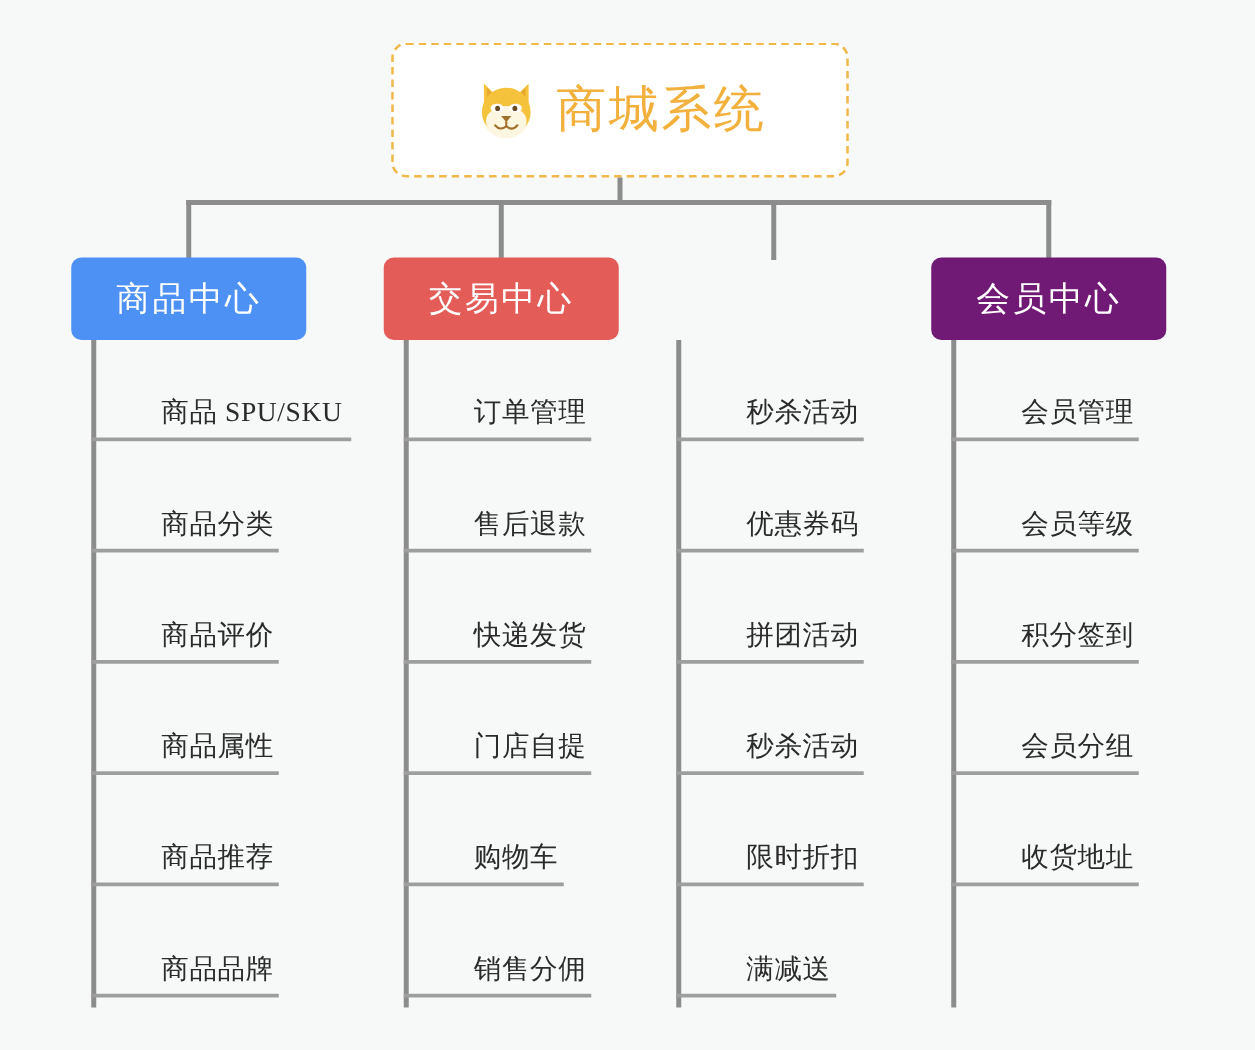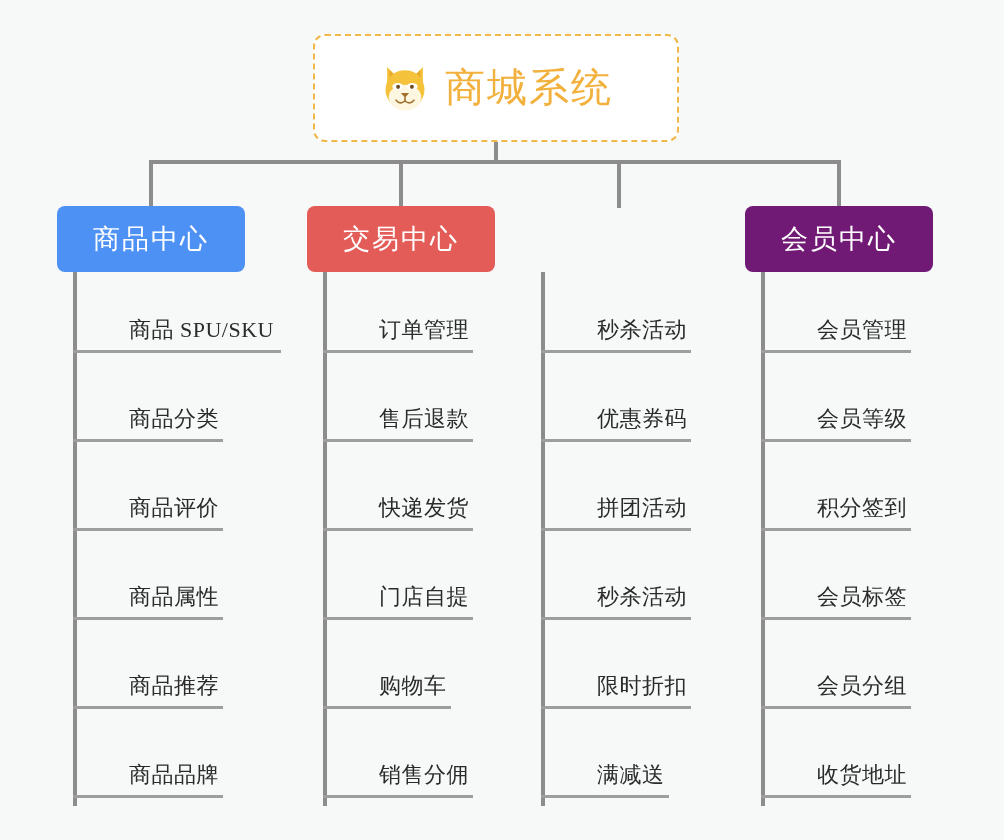--- a/index.html
+++ b/index.html
@@ -280,24 +280,20 @@
       </div>
       <div class="leaf">
         <span class="leaf-label">会员等级</span>
         <span class="leaf-underline" style="width:150px;"></span>
       </div>
       <div class="leaf">
         <span class="leaf-label">积分签到</span>
         <span class="leaf-underline" style="width:150px;"></span>
       </div>
       <div class="leaf">
-        <span class="leaf-label">会员标签</span>
-        <span class="leaf-underline" style="width:150px;"></span>
-      </div>
-      <div class="leaf">
         <span class="leaf-label">会员分组</span>
         <span class="leaf-underline" style="width:150px;"></span>
       </div>
       <div class="leaf">
         <span class="leaf-label">收货地址</span>
         <span class="leaf-underline" style="width:150px;"></span>
       </div>
     </div>
   </div>
 

